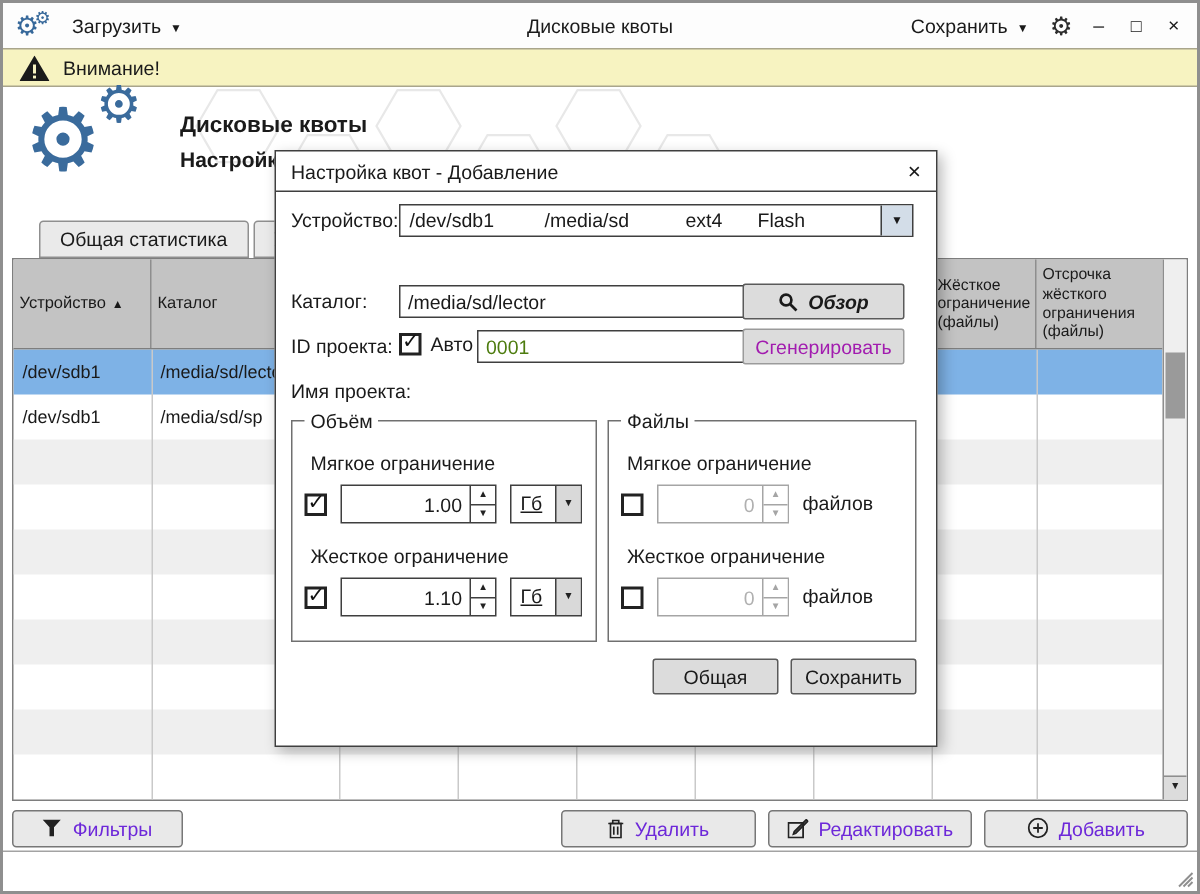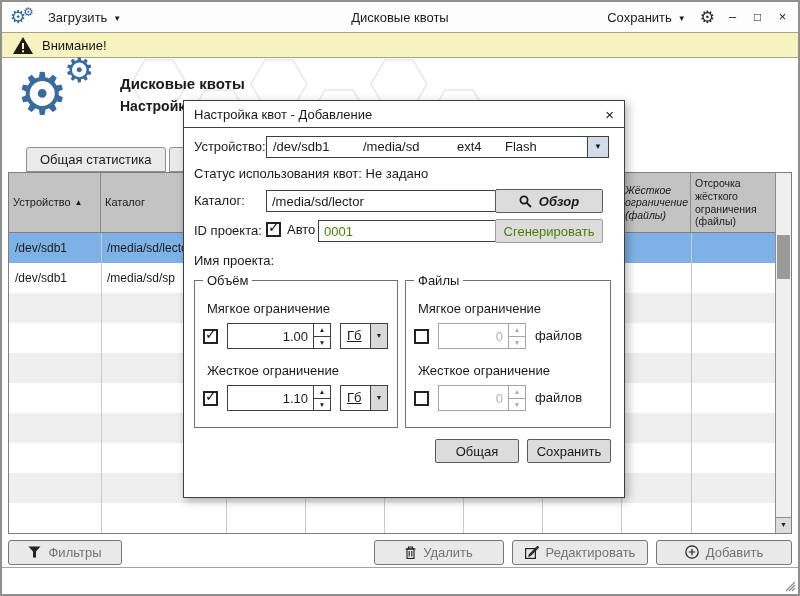--- a/index.html
+++ b/index.html
@@ -40,42 +40,42 @@
   .tab{height:25px;line-height:23px;padding:0 13px;border:1px solid #8f8f8f;background:#eaeaea;
     font-size:13px;box-sizing:border-box;border-radius:3px 3px 0 0;cursor:pointer;}
   
   .table{position:absolute;left:6px;top:113px;width:784px;height:362px;border:1px solid #7e7e7e;
     box-sizing:border-box;background:#fff;}
   .thead{display:flex;height:60px;background:#c3c3c3;border-bottom:1px solid #7e7e7e;
     box-sizing:border-box;margin-right:16px;}
   .th{box-sizing:border-box;border-right:1px solid #8e8e8e;font-size:11px;display:flex;
     align-items:center;padding:2px 4px;line-height:1.2;}
   .th.small{font-size:10.5px;}
-  .w1{width:92px;} .w2{width:125px;} .wm{width:79px;} .w8{width:70px;font-style:italic;}
+  .w1{width:92px;} .w2{width:125px;} .wm{width:79px;} .w8{width:70px;}
   .w9{flex:1;border-right:none;}
   .sort{font-size:8px;margin-left:4px;}
   .tbody{position:absolute;left:0;top:60px;right:16px;bottom:0;overflow:hidden;}
   .row{height:30px;position:relative;}
   .row.sel{background:#7eb2e6;}
   .row.odd{background:#efefef;}
   .cell{position:absolute;top:0;height:30px;line-height:30px;font-size:12px;padding-left:6px;
     box-sizing:border-box;white-space:nowrap;overflow:visible;}
   .cell.d{left:0;width:92px;}
   .cell.p{left:92px;width:200px;}
   .vline{position:absolute;top:0;bottom:0;width:1px;background:#c9c9c9;pointer-events:none;}
   .vscroll{position:absolute;right:0;top:0;bottom:0;width:16px;border-left:1px solid #8e8e8e;
     background:#efefef;box-sizing:border-box;}
   .thumb{position:absolute;left:1px;right:1px;top:62px;height:44px;background:#9a9a9a;cursor:pointer;}
   .sdown{position:absolute;left:0;right:0;bottom:0;height:15px;background:#dcdcdc;
     border-top:1px solid #8e8e8e;text-align:center;font-size:7px;line-height:14px;color:#222;cursor:pointer;}
   
   .actionbar{position:absolute;left:6px;right:6px;top:480px;height:26px;display:flex;align-items:center;}
   .btn{height:25px;display:inline-flex;align-items:center;justify-content:center;gap:7px;
     background:#e9e9e9;border:1px solid #777;border-radius:3px;font-family:inherit;font-size:13px;
-    padding:0 10px;box-sizing:border-box;color:#737373;cursor:pointer;}
+    padding:0 10px;box-sizing:border-box;color:#6d28d9;cursor:pointer;}
   .filters-btn{width:114px;}
   .right-actions{margin-left:auto;display:flex;gap:8px;}
   .del-btn{width:130px;text-align:right;} .edit-btn{width:136px;} .add-btn{width:136px;}
   .statusbar{position:absolute;left:0;right:0;bottom:0;top:508px;border-top:1px solid #a3a3a3;background:#fff;}
   .grip{position:absolute;right:2px;bottom:2px;}
   
   .dialog{position:absolute;left:181px;top:98px;width:442px;height:398px;background:#fff;
     border:1px solid #3f3f3f;box-shadow:3px 3px 9px rgba(0,0,0,0.28);box-sizing:border-box;
     z-index:10;font-size:13px;}
   .dlg-title{height:27px;border-bottom:1px solid #3f3f3f;display:flex;align-items:center;
@@ -94,21 +94,21 @@
     border-left:1px solid #3f3f3f;text-align:center;font-size:8px;line-height:20px;}
   .text-input{position:absolute;left:72px;top:0;height:22px;box-sizing:border-box;
     border:1px solid #3f3f3f;font-family:inherit;font-size:13px;padding:0 5px;background:#fff;color:#1a1a1a;}
   .cat-input{width:232px;}
   .id-input{left:124px;width:179px;color:#4d7c0f;}
   .name-input{width:345px;}
   .dbtn{display:inline-flex;align-items:center;justify-content:center;gap:7px;background:#dcdcdc;
     border:1px solid #5a5a5a;border-radius:2px;font-family:inherit;font-size:13px;color:#1a1a1a;
     box-sizing:border-box;cursor:pointer;}
   .browse-btn{position:absolute;left:301px;top:-1px;width:108px;height:24px;font-weight:700;font-style:italic;}
-  .gen-btn{position:absolute;left:301px;top:-1px;width:108px;height:24px;color:#4d7c0f;
+  .gen-btn{position:absolute;left:301px;top:-1px;width:108px;height:24px;color:#a21caf;
     border-color:#9b9b9b;cursor:default;}
   .auto-wrap{position:absolute;left:72px;top:2px;display:flex;gap:6px;align-items:center;}
   .cb{width:15px;height:15px;border:2px solid #222;background:#fff;display:inline-block;
     position:relative;box-sizing:border-box;cursor:pointer;flex:0 0 auto;}
   .cb .mark{position:absolute;left:0px;top:-5px;font-size:14px;font-weight:700;color:#111;}
   .group{position:absolute;top:152px;height:148px;border:1px solid #707070;box-sizing:border-box;}
   .g-volume{left:10px;width:204px;}
   .g-files{left:221px;width:206px;}
   .legend{position:absolute;top:-8px;left:8px;background:#fff;padding:0 4px;font-size:13px;line-height:15px;}
   .glabel{position:absolute;left:12px;font-size:13px;}
@@ -311,23 +311,20 @@
           <span class="cp cp1">/dev/sdb1</span>
           <span class="cp cp2">/media/sd</span>
           <span class="cp cp3">ext4</span>
           <span class="cp cp4">Flash</span>
           <span class="combo-btn">
             <span>▼</span>
           </span>
         </div>
       </div>
 
-      <div class="drow r-status">
-        <span>Статус использования квот: Не задано</span>
-      </div>
 
       <div class="drow r-catalog">
         <span class="dlabel">Каталог:</span>
         <input class="text-input cat-input" value="/media/sd/lector" style="">
         <button class="dbtn browse-btn">
           <svg width="13" height="13" viewBox="0 0 13 13" fill="none" stroke="#1a1a1a" stroke-width="1.8">
             <circle cx="5" cy="5" r="3.6"></circle>
               <path d="M7.8 7.8 L12 12"></path>
           </svg>
           <span>Обзор</span>

